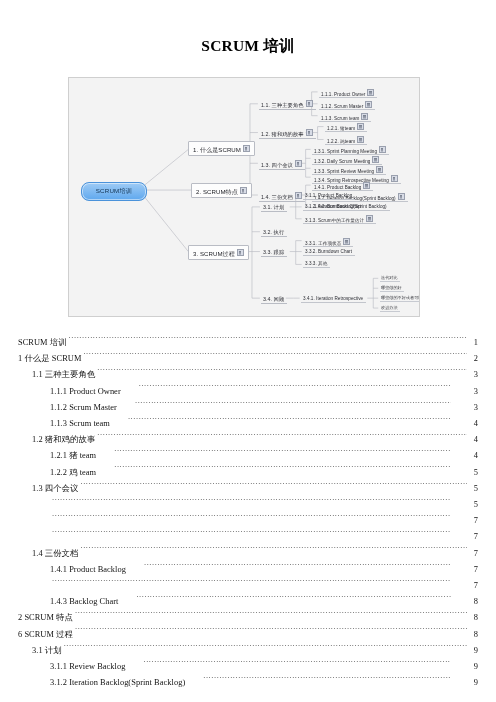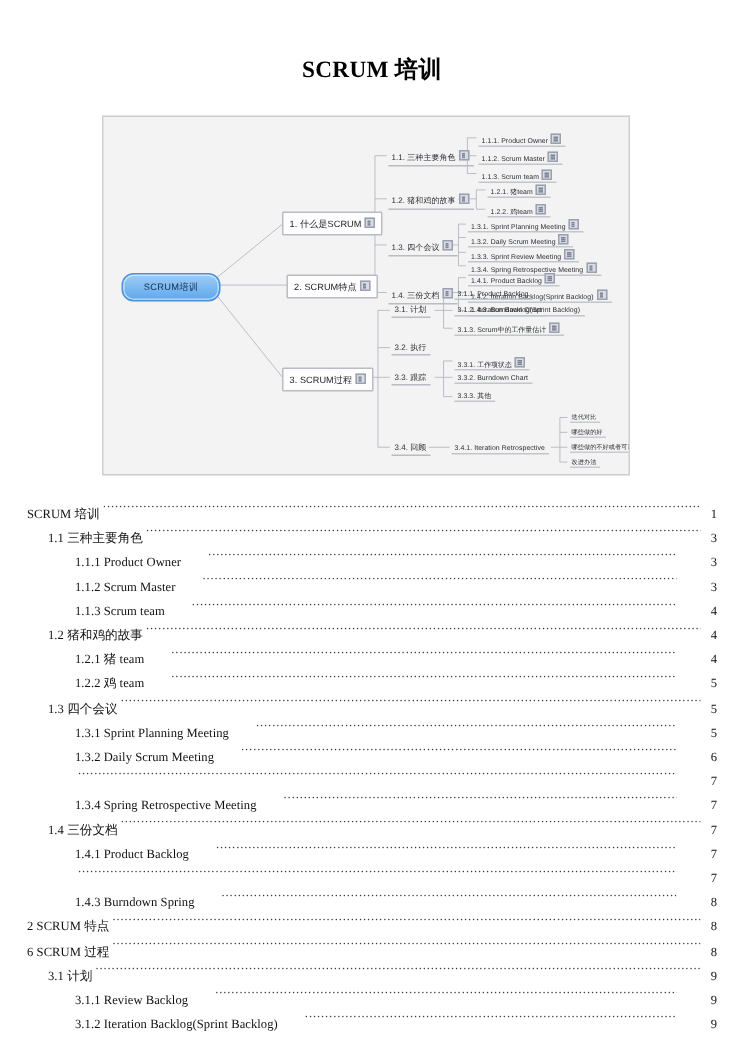--- a/index.html
+++ b/index.html
@@ -352,20 +352,25 @@
     <span>改进办法</span>
   </div>
 </div>
 
 <div class="toc" id="toc-root">
     <div class="toc-row lv0">
       <span class="toc-label">SCRUM 培训</span>
       <span class="toc-dots"></span>
       <span class="toc-page">1</span>
     </div>
+    <div class="toc-row lv0">
+      <span class="toc-label">1 什么是 SCRUM</span>
+      <span class="toc-dots"></span>
+      <span class="toc-page">2</span>
+    </div>
     <div class="toc-row lv1">
       <span class="toc-label">1.1  三种主要角色</span>
       <span class="toc-dots"></span>
       <span class="toc-page">3</span>
     </div>
     <div class="toc-row lv2">
       <span class="toc-label">1.1.1 Product Owner</span>
       <span class="toc-dots"></span>
       <span class="toc-page">3</span>
     </div>
@@ -393,54 +398,47 @@
       <span class="toc-label">1.2.2  鸡 team</span>
       <span class="toc-dots"></span>
       <span class="toc-page">5</span>
     </div>
     <div class="toc-row lv1">
       <span class="toc-label">1.3  四个会议</span>
       <span class="toc-dots"></span>
       <span class="toc-page">5</span>
     </div>
     <div class="toc-row lv2">
-      <span class="toc-label">1.3.1 Sprint Planning Meeting</span>
       <span class="toc-dots"></span>
       <span class="toc-page">5</span>
     </div>
     <div class="toc-row lv2">
-      <span class="toc-label">1.3.2 Daily Scrum Meeting</span>
-      <span class="toc-dots"></span>
-      <span class="toc-page">6</span>
-    </div>
-    <div class="toc-row lv2">
       <span class="toc-dots"></span>
       <span class="toc-page">7</span>
     </div>
     <div class="toc-row lv2">
-      <span class="toc-label">1.3.4 Spring Retrospective Meeting</span>
       <span class="toc-dots"></span>
       <span class="toc-page">7</span>
     </div>
     <div class="toc-row lv1">
       <span class="toc-label">1.4  三份文档</span>
       <span class="toc-dots"></span>
       <span class="toc-page">7</span>
     </div>
     <div class="toc-row lv2">
       <span class="toc-label">1.4.1 Product Backlog</span>
       <span class="toc-dots"></span>
       <span class="toc-page">7</span>
     </div>
     <div class="toc-row lv2">
       <span class="toc-dots"></span>
       <span class="toc-page">7</span>
     </div>
     <div class="toc-row lv2">
-      <span class="toc-label">1.4.3 Burndown Spring</span>
+      <span class="toc-label">1.4.3 Backlog Chart</span>
       <span class="toc-dots"></span>
       <span class="toc-page">8</span>
     </div>
     <div class="toc-row lv0">
       <span class="toc-label">2 SCRUM 特点</span>
       <span class="toc-dots"></span>
       <span class="toc-page">8</span>
     </div>
     <div class="toc-row lv0">
       <span class="toc-label">6 SCRUM 过程</span>

